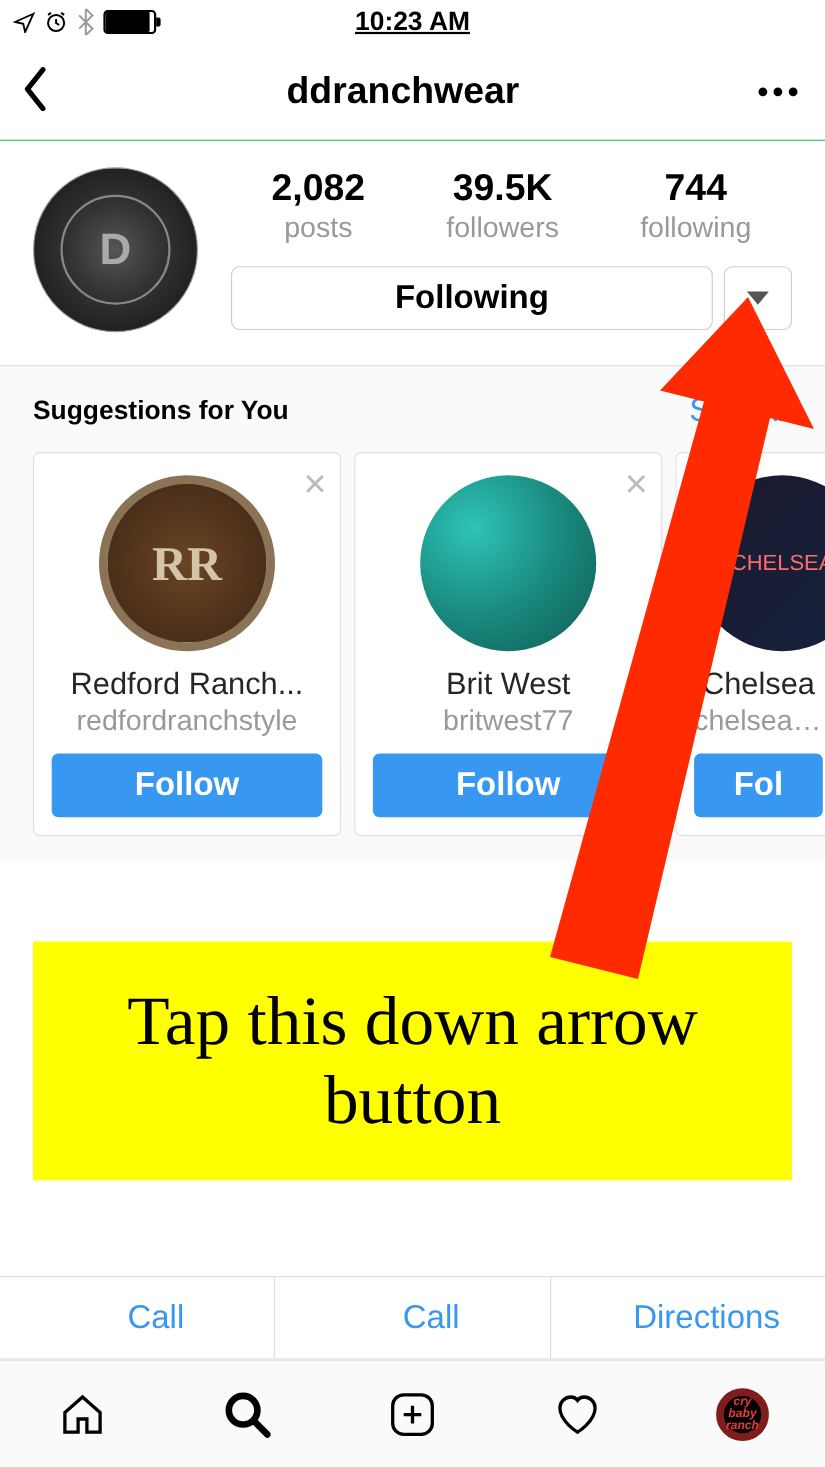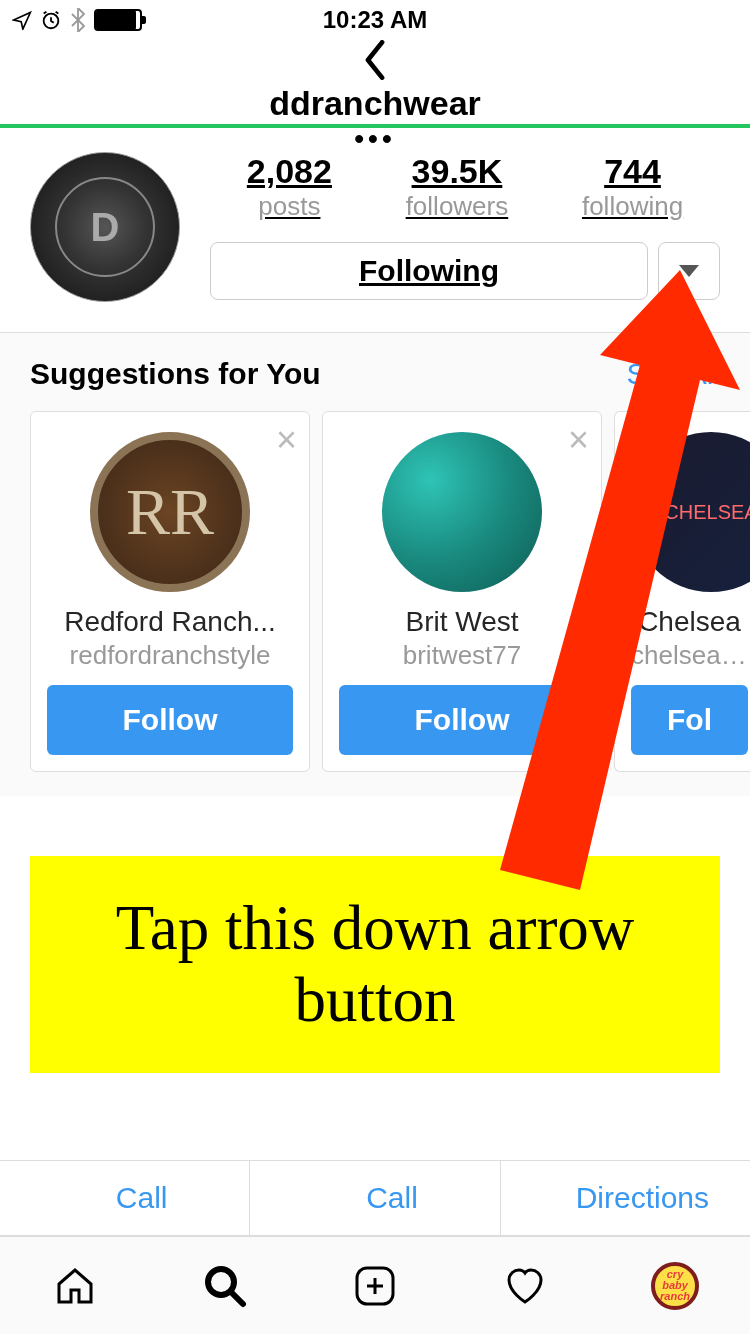--- a/index.html
+++ b/index.html
@@ -16,39 +16,38 @@
   .status-bar {
     height: 40px;
     display: flex;
     align-items: center;
     justify-content: space-between;
     padding: 0 12px;
     font-size: 24px;
     font-weight: 500;
   }
   .status-left { display: flex; align-items: center; gap: 8px; }
-  .status-center { position: absolute; left: 50%; transform: translateX(-50%); font-weight: 600; }
+  .status-center { position: absolute; left: 50%; transform: translateX(-50%); font-weight: 600; text-decoration: underline; }
   .status-right { display: flex; align-items: center; gap: 8px; }
   .signal-dots { display: flex; gap: 3px; }
   .signal-dots span { width: 11px; height: 11px; border-radius: 50%; border: 1.5px solid #000; }
   .signal-dots span.filled { background: #000; }
   .wifi-icon { width: 26px; height: 20px; }
   .battery { width: 48px; height: 22px; border: 2px solid #000; border-radius: 4px; position: relative; }
   .battery::after { content: ''; position: absolute; right: -6px; top: 5px; width: 4px; height: 8px; background: #000; border-radius: 0 2px 2px 0; }
   .battery-fill { background: #000; width: 90%; height: 100%; border-radius: 1px; }
 
   
   .nav-bar {
     height: 88px;
     display: flex;
     align-items: center;
     justify-content: space-between;
     padding: 0 20px;
-    border-bottom: 4px solid #22c55e;
-    flex-direction: column;
+    border-bottom: 1px solid #22c55e;
   }
   .nav-back svg { width: 24px; height: 40px; }
   .nav-title { font-size: 34px; font-weight: 600; }
   .nav-more { font-size: 28px; letter-spacing: 4px; font-weight: 700; }
 
   
   .profile-header {
     display: flex;
     padding: 24px 30px 30px 30px;
     gap: 30px;
@@ -61,21 +60,21 @@
     border: 1px solid #999;
     position: relative;
     overflow: hidden;
   }
   .avatar-inner {
     width: 100px; height: 100px; border-radius: 50%;
     border: 2px solid #888;
     display:flex;align-items:center;justify-content:center;
     font-size: 40px; font-weight: 700; color: #aaa;
   }
-  .profile-right { flex: 1; text-decoration: underline; }
+  .profile-right { flex: 1; }
   .stats { display: flex; justify-content: space-around; text-align: center; margin-bottom: 20px; }
   .stat-num { font-size: 34px; font-weight: 600; }
   .stat-label { font-size: 26px; color: #999; }
   .action-row { display: flex; gap: 10px; }
   .following-btn {
     flex: 1; height: 58px; border: 1.5px solid #ccc; border-radius: 8px;
     background: #fff; font-size: 30px; font-weight: 600;
     display:flex;align-items:center;justify-content:center;
   }
   .dropdown-btn {
@@ -87,21 +86,21 @@
     border-right: 10px solid transparent; border-top: 12px solid #555;
   }
 
   
   .suggestions {
     border-top: 1px solid #ddd;
     background: #fafafa;
     padding: 24px 0 24px 30px;
   }
   .sugg-header { display:flex; justify-content: space-between; align-items:center; padding-right: 30px; margin-bottom: 20px; }
-  .sugg-title { font-size: 30px; font-weight: 600; }
+  .sugg-title { font-size: 24px; font-weight: 600; }
   .see-all { font-size: 30px; color: #3897f0; font-weight: 400; }
   .sugg-row { display: flex; gap: 12px; overflow: hidden; }
   .sugg-card {
     width: 280px; flex-shrink: 0;
     border: 1px solid #ddd; border-radius: 6px;
     background: #fff; padding: 20px 16px 16px;
     position: relative; text-align: center;
   }
   .sugg-card.partial { width: 150px; border-right: none; border-radius: 6px 0 0 6px; overflow: hidden; }
   .sugg-close {
@@ -109,35 +108,35 @@
     font-size: 36px; color: #bbb; font-weight: 300; line-height: 1;
   }
   .sugg-avatar {
     width: 160px; height: 160px; border-radius: 50%;
     margin: 0 auto 14px;
   }
   .av1 {
     background: radial-gradient(circle, #6b4423 0%, #4a2f1a 70%);
     border: 8px solid #8b7355;
     display:flex;align-items:center;justify-content:center;
-    color:#d4c4a8; font-size:66px; font-weight:400; font-family: serif;
+    color:#d4c4a8; font-size:44px; font-weight:700; font-family: serif;
   }
   .av2 {
     background: radial-gradient(circle at 30% 30%, #2ec4b6, #1a8a7f 50%, #0d5c54);
   }
   .av3 {
     background: linear-gradient(135deg, #1a1a2e, #16213e);
     display:flex;align-items:center;justify-content:center;
     color:#ff6b6b; font-size:20px;
   }
   .sugg-name { font-size: 28px; font-weight: 400; color: #262626; white-space: nowrap; overflow: hidden; text-overflow: ellipsis; }
   .sugg-user { font-size: 26px; color: #999; margin: 2px 0 14px; white-space: nowrap; overflow: hidden; text-overflow: ellipsis; }
   .follow-btn {
     background: #3897f0; color: #fff; border: none; border-radius: 6px;
-    height: 70px; width: 100%; font-size: 30px; font-weight: 600;
+    height: 58px; width: 100%; font-size: 30px; font-weight: 600;
   }
 
   
   .annotation-box {
     position: absolute;
     left: 30px; right: 30px;
     top: 856px;
     background: #ffff00;
     padding: 36px 20px;
     text-align: center;
@@ -179,21 +178,21 @@
     display: flex;
     background: #fafafa;
     border-top: 1px solid #ddd;
   }
   .tab-item {
     flex: 1; display:flex;align-items:center;justify-content:center;
   }
   .tab-item svg { width: 48px; height: 48px; }
   .tab-profile {
     width: 48px; height: 48px; border-radius: 50%;
-    background: #fde047; border: 4px solid #7f1d1d;
+    background: #000000; border: 7px solid #7f1d1d;
     display:flex;align-items:center;justify-content:center;
     color:#e73c3c; font-size:11px; font-style:italic; font-weight:700;
     text-align:center; line-height:1;
   }
 </style>
 </head>
 <body>
 
 <div class="status-bar">
   <div class="status-center">10:23 AM</div>

